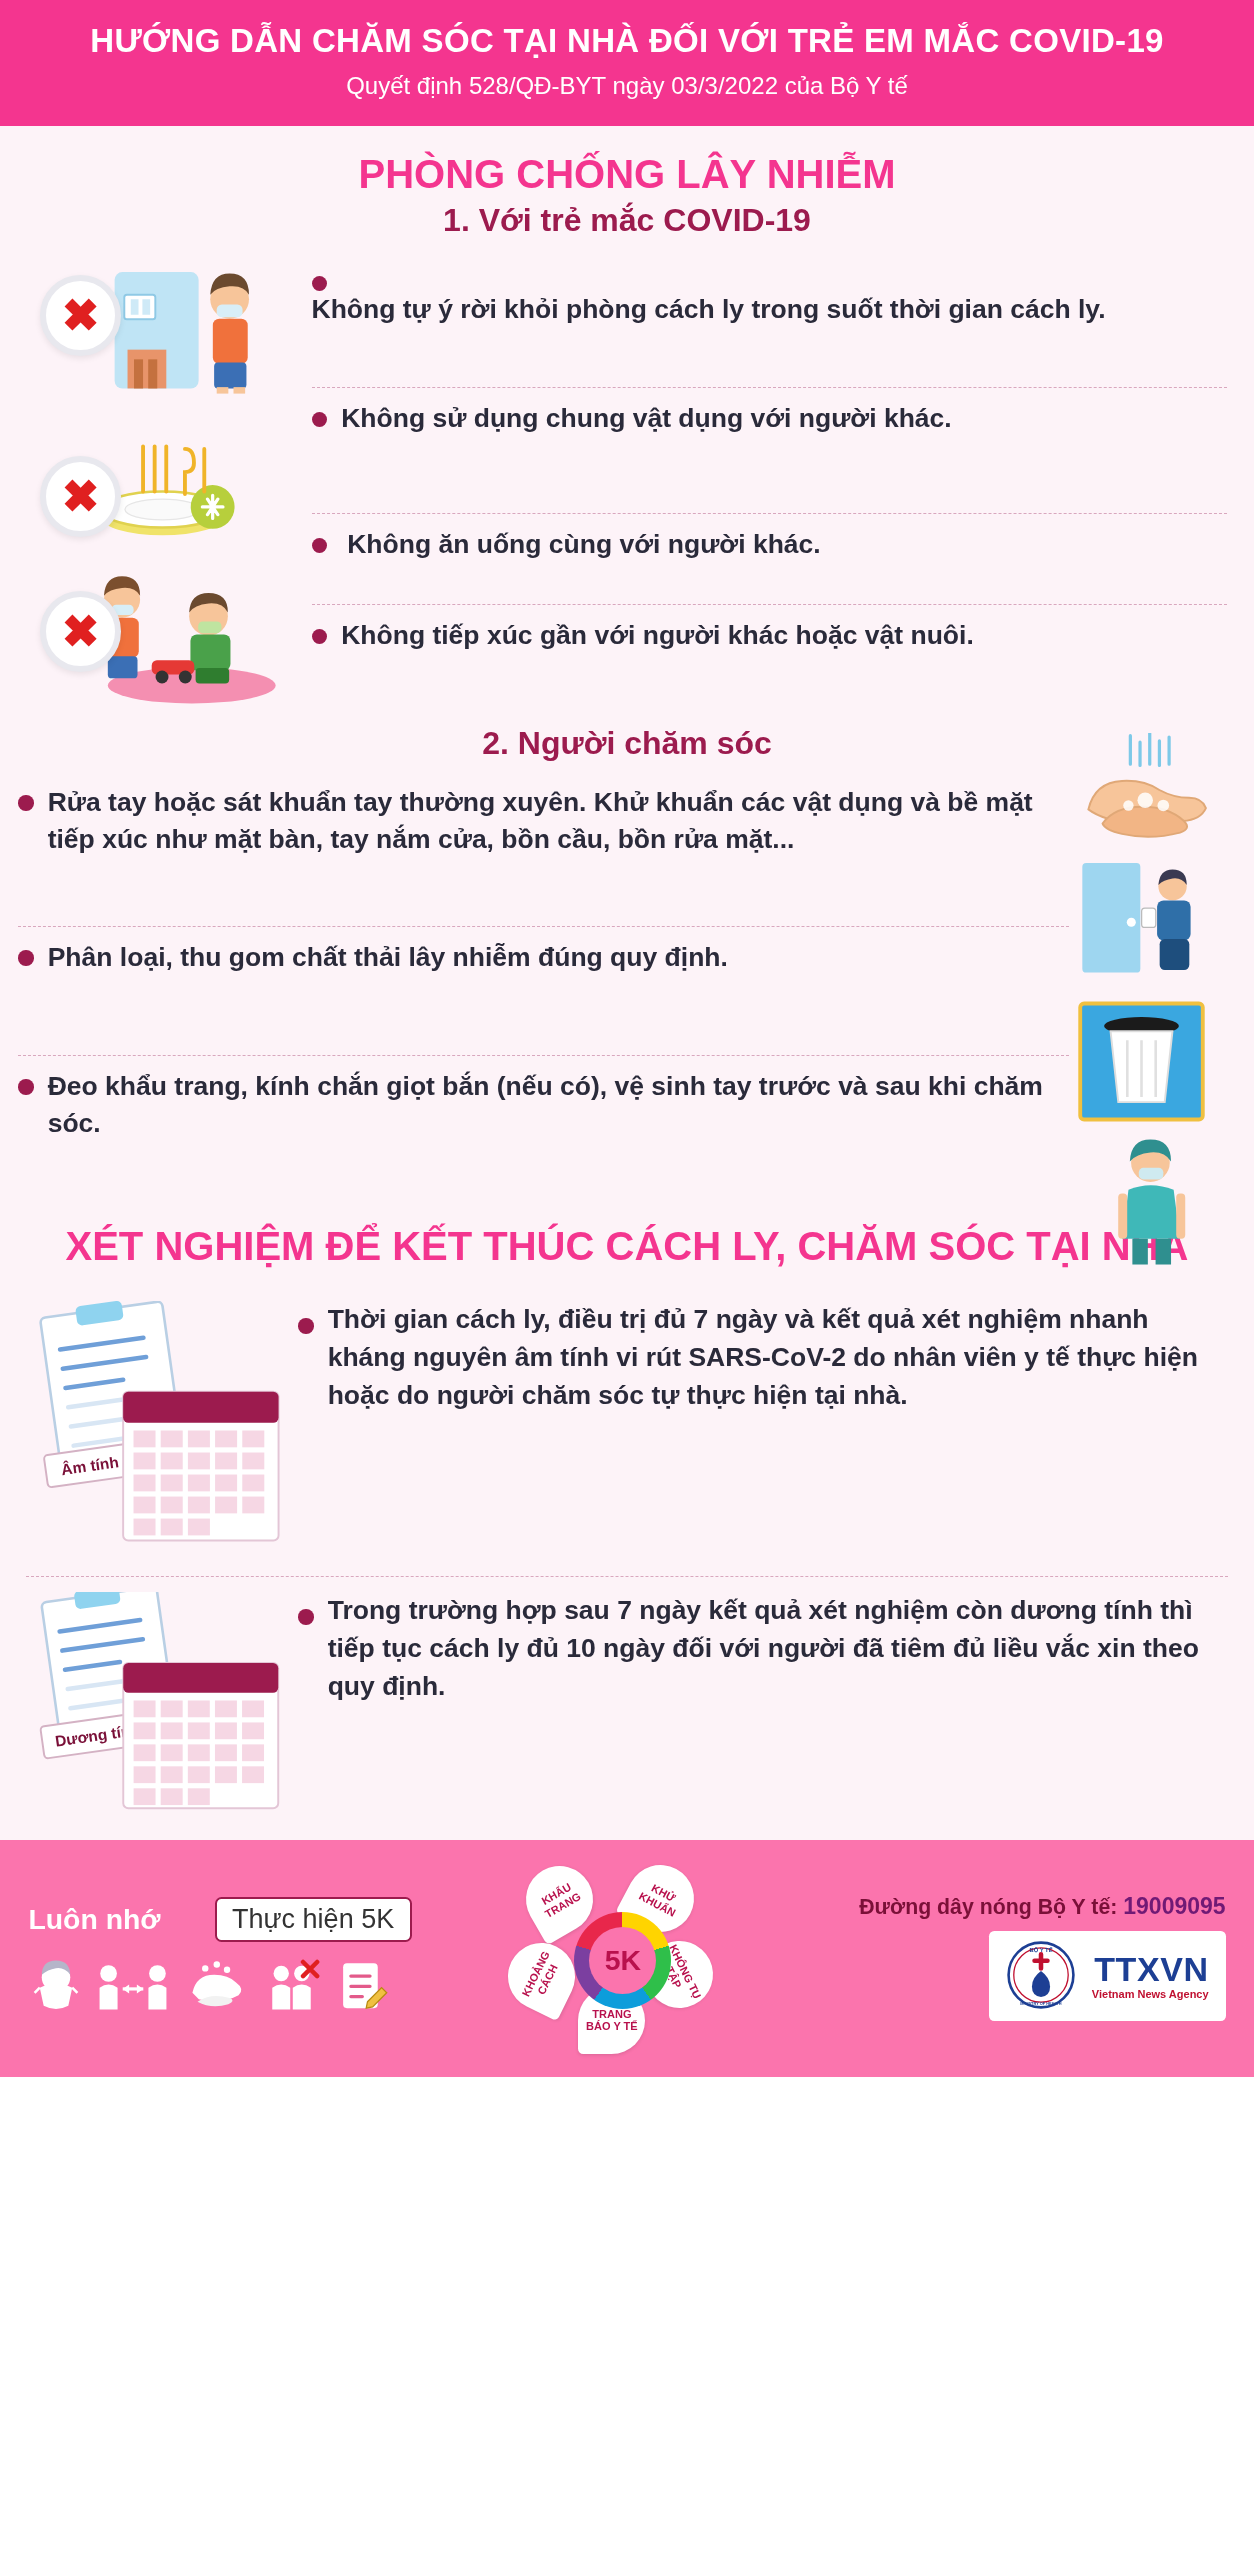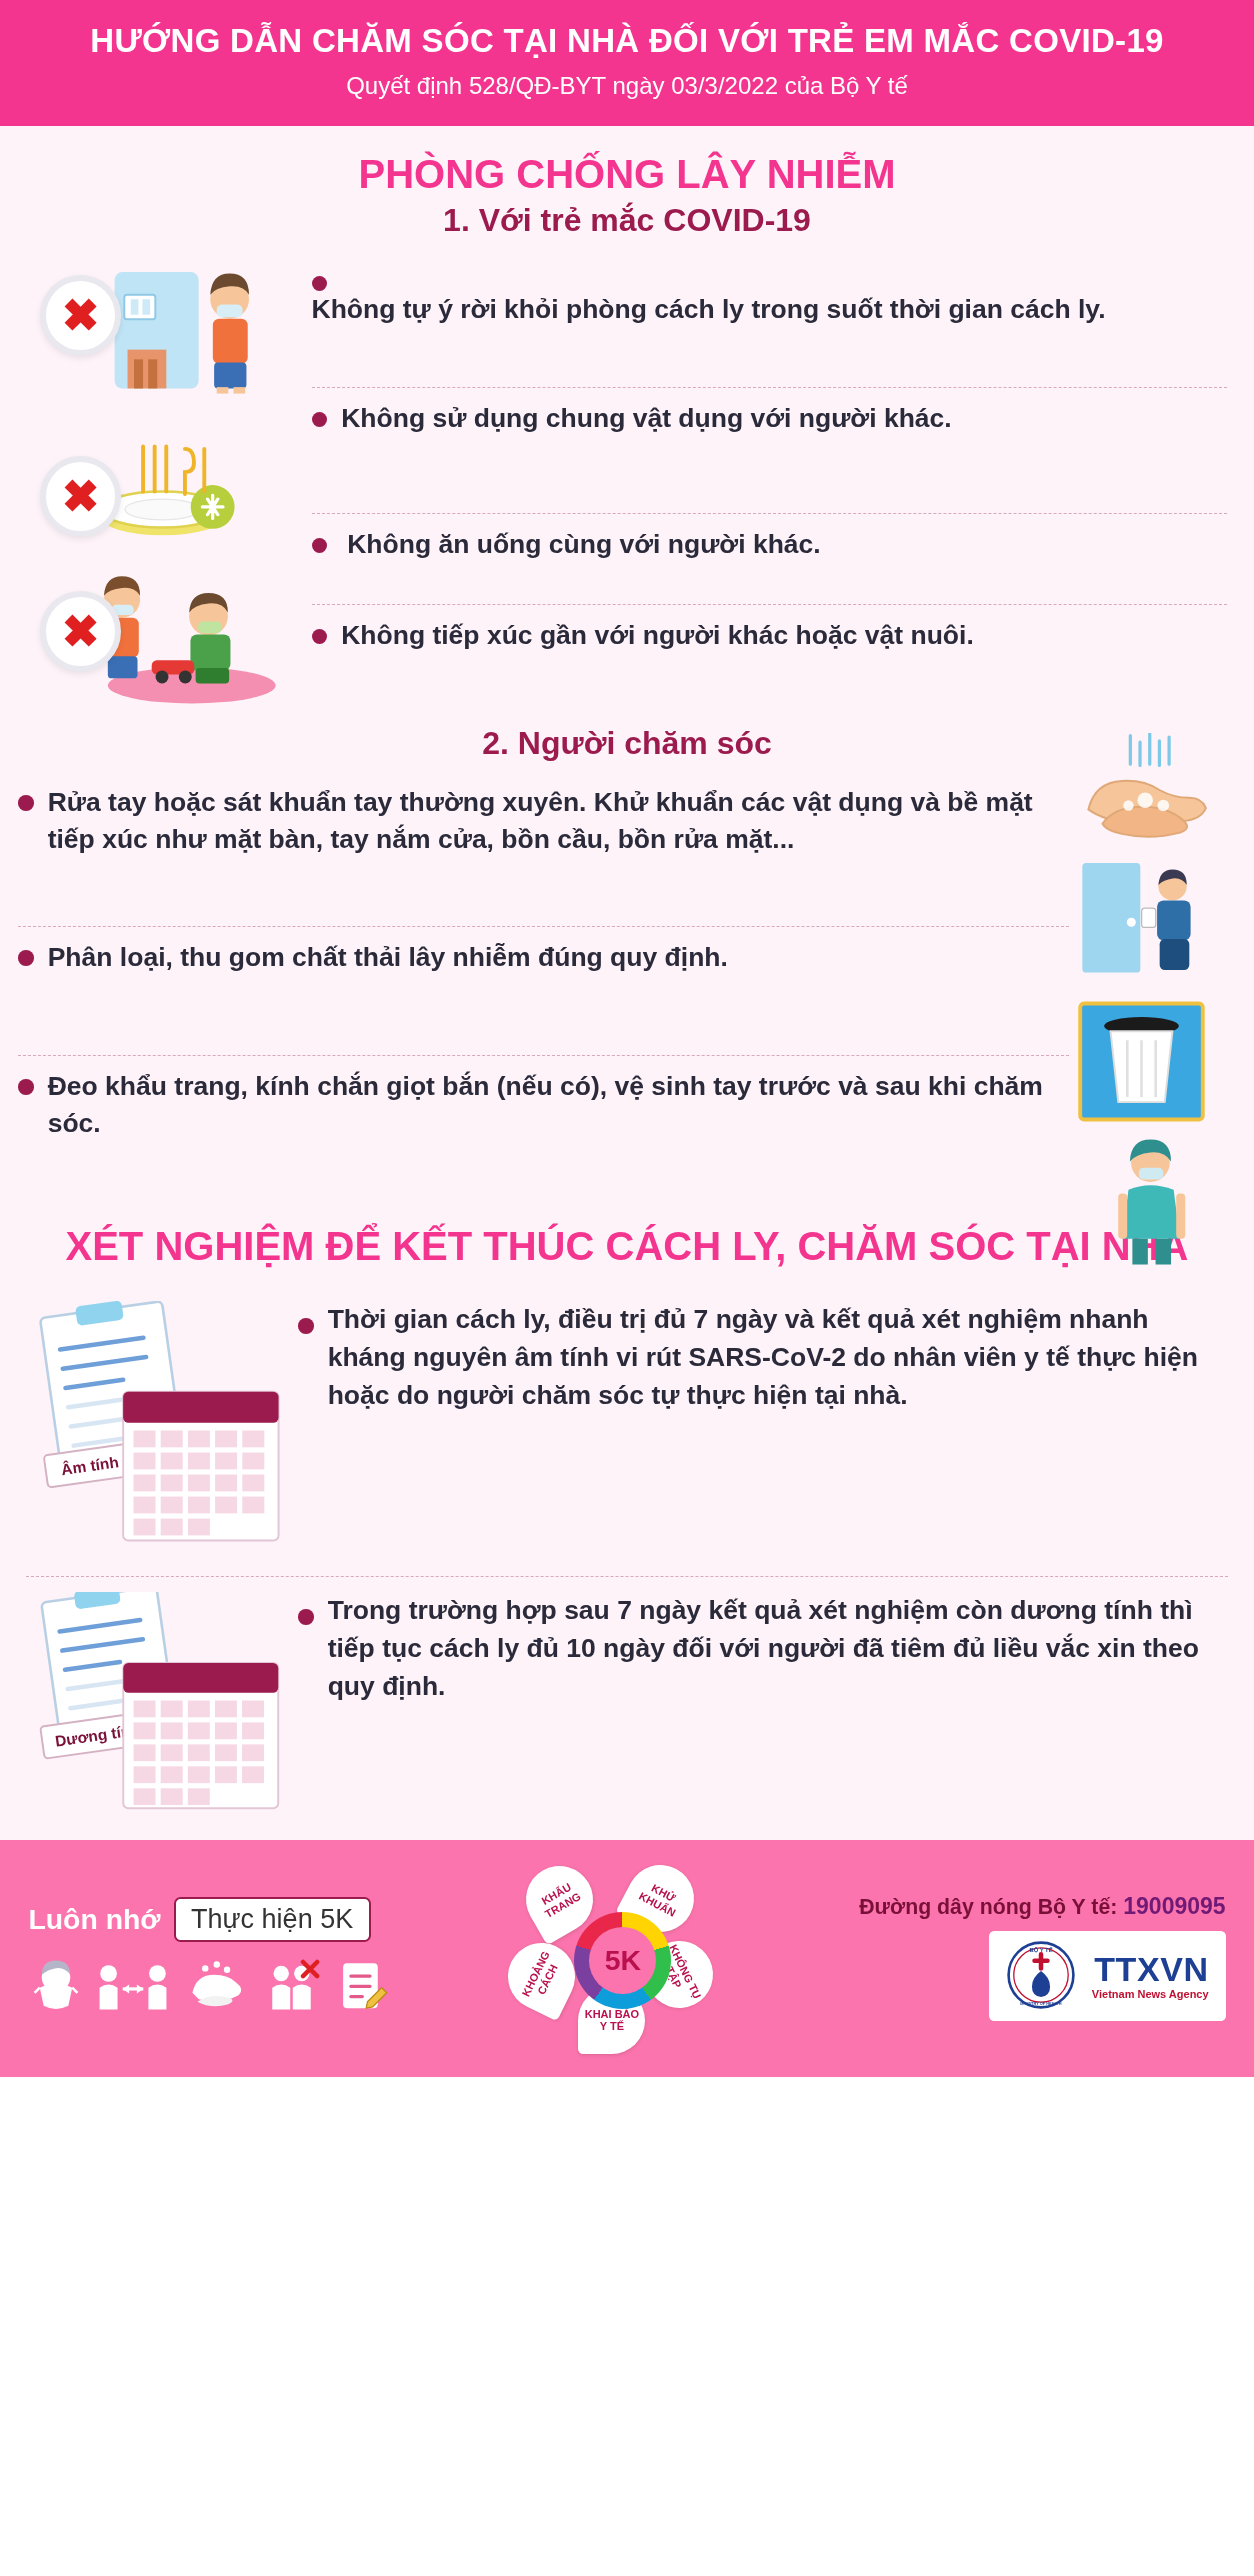--- a/index.html
+++ b/index.html
@@ -152,20 +152,21 @@
     font-weight: bold;
     margin-right: 13px;
   }
   .thuc-hien {
     background: #ffffff;
     border: 2.6px solid #9c1b4e;
     border-radius: 6.5px;
     color: #333;
     font-size: 27px;
     padding: 5.2px 15.5px;
+    margin-left: 41px;
   }
   .k-icons {
     display: flex;
     align-items: flex-end;
     gap: 17px;
     margin-top: 17px;
     padding-left: 3.9px;
   }
   .footer-center {
     flex: 0 0 336px;
@@ -590,21 +591,21 @@
         <div class="petal" style="left:114px; top:5.2px; transform:rotate(28deg);">
           <span>KHỬ KHUẨN</span>
         </div>
         <div class="petal" style="left:-5.2px; top:83px; transform:rotate(-64deg);">
           <span>KHOẢNG CÁCH</span>
         </div>
         <div class="petal" style="left:133px; top:81px; transform:rotate(64deg);">
           <span>KHÔNG TỤ TẬP</span>
         </div>
         <div class="petal" style="left:65px; top:127px;">
-          <span>KHAI BÁO Y TẾ</span>
+          <span>TRANG BÁO Y TẾ</span>
         </div>
         <div class="wheel-ring"></div>
         <div class="wheel-5k">5K</div>
       </div>
     </div>
 
     <div class="footer-right">
       <div class="hotline">
         <span>Đường dây nóng Bộ Y tế:</span>
         <span class="num">19009095</span>

